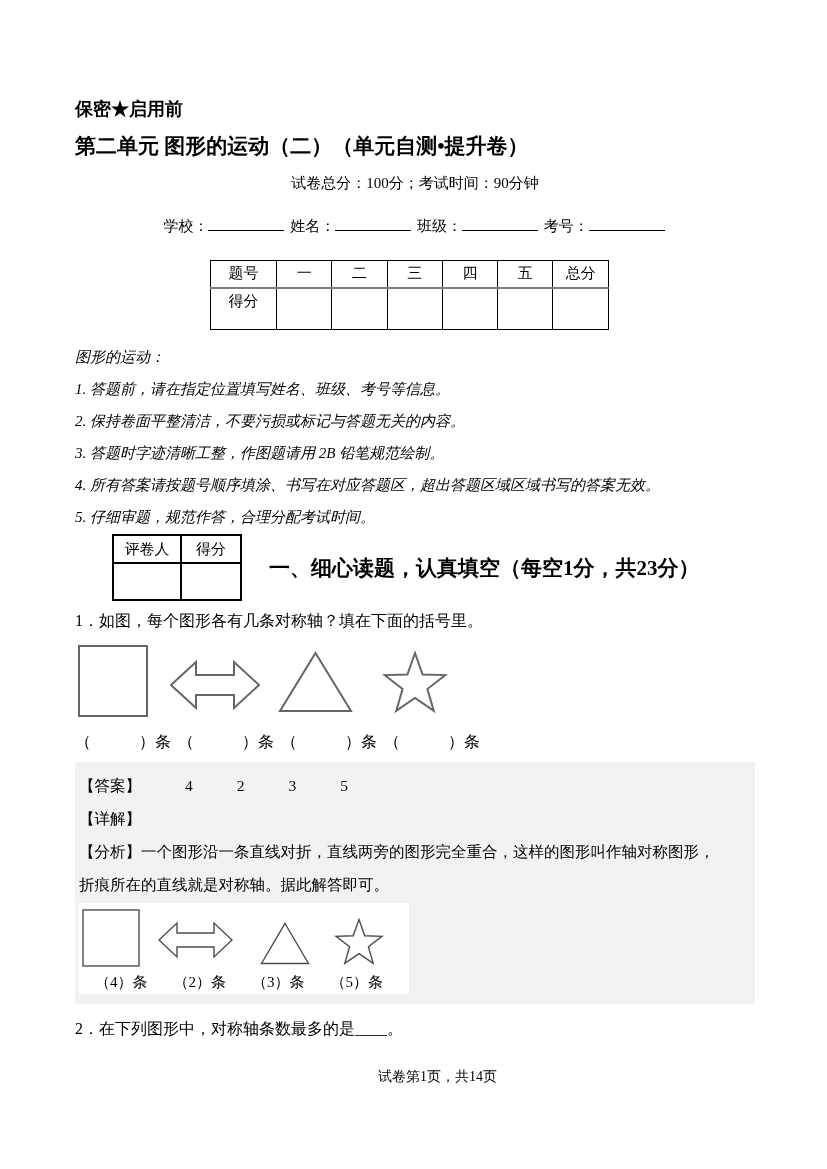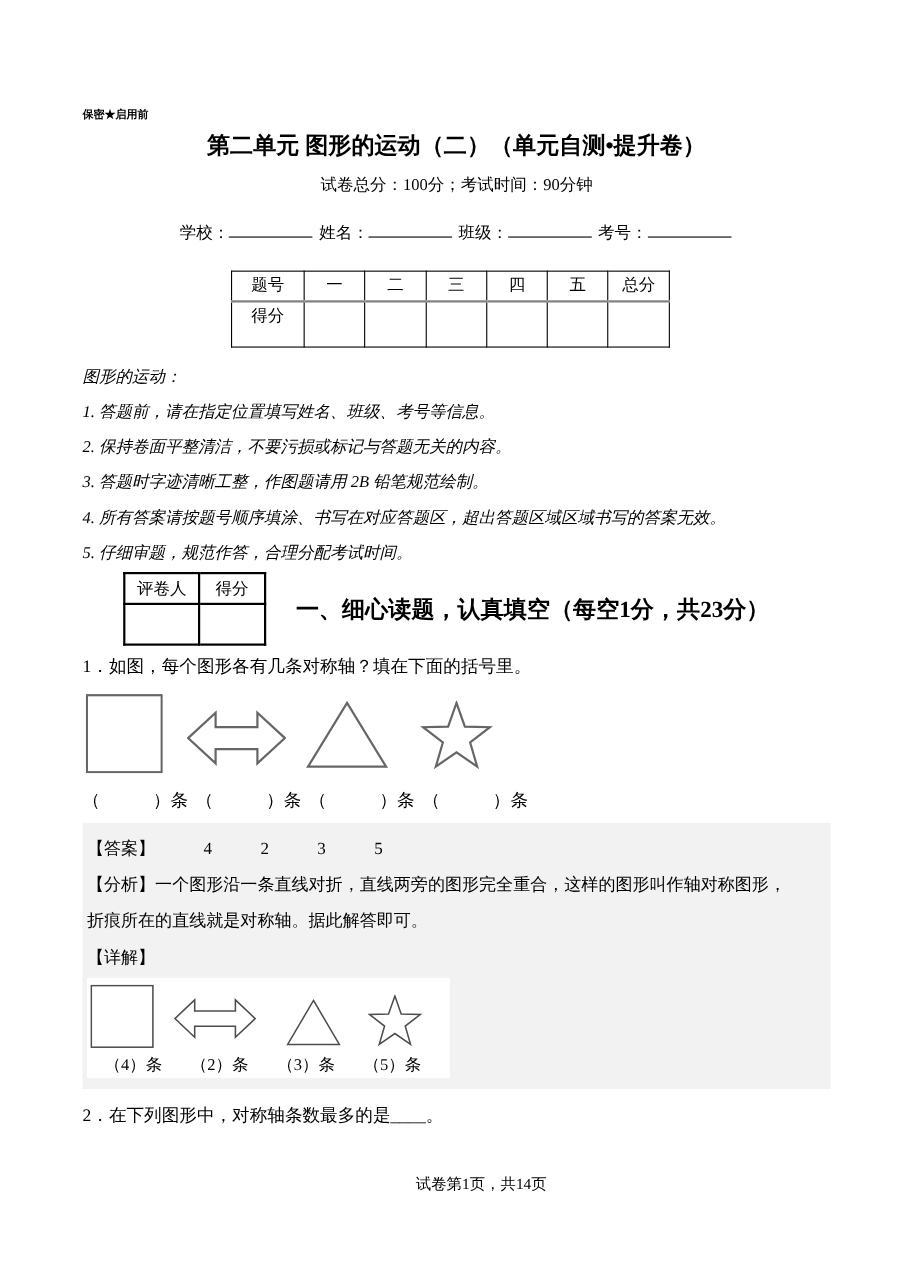--- a/index.html
+++ b/index.html
@@ -9,22 +9,22 @@
     font-family: "Liberation Serif", "DejaVu Serif", serif;
     color: #000;
   }
   .page {
     position: relative;
     width: 827px; height: 1169px;
     background: #fff;
     padding: 97px 72px 0 75px;
     overflow: hidden;
   }
-  .secret { font-size: 10px; font-weight: bold; height: 20px; }
-  .title  { margin-top: 0; text-align: center; font-size: 21px; font-weight: bold; height: 30px; line-height: 30px; }
+  .secret { font-size: 18px; font-weight: bold; height: 20px; }
+  .title  { margin-top: 14px; text-align: left; font-size: 21px; font-weight: bold; height: 30px; line-height: 30px; }
   .subtitle { margin-top: 12px; text-align: center; font-size: 15px; height: 20px; line-height: 20px; }
 
   .info-line { margin-top: 22px; text-align: center; font-size: 15px; height: 22px; line-height: 22px; }
   .info-field { white-space: nowrap; }
   .blank-line { display: inline-block; width: 76px; height: 15px; border-bottom: 1px solid #000; margin-right: 2px; }
 
   table.score-table { margin: 23px 0 0 135px; border-collapse: collapse; table-layout: fixed; width: 398px; }
   table.score-table th, table.score-table td { border: 1.4px solid #000; font-weight: normal; font-size: 15px; text-align: center; }
   table.score-table tr.head-row th { height: 27px; border-bottom: 2.5px solid #7f7f7f; }
   table.score-table tr.body-row td { height: 42px; }
@@ -174,22 +174,22 @@
     <span class="bracket-item">（　　　）条</span>
     <span class="bracket-item">（　　　）条</span>
     <span class="bracket-item">（　　　）条</span>
     <span class="bracket-item">（　　　）条</span>
   </div>
 
   <div class="answer-block">
     <div class="ab-line">
       <span>【答案】</span><span class="ans-values"><span class="ans-val">4</span><span class="ans-val">2</span><span class="ans-val">3</span><span class="ans-val">5</span></span>
     </div>
+    <div class="ab-line">【详解】</div>
     <div class="ab-line ab-analysis">【分析】一个图形沿一条直线对折，直线两旁的图形完全重合，这样的图形叫作轴对称图形，折痕所在的直线就是对称轴。据此解答即可。</div>
-    <div class="ab-line">【详解】</div>
     <div class="detail-figure">
       <div class="detail-shapes">
         <svg class="d-square" width="58" height="58" viewBox="0 0 58 58">
           <rect x="1" y="1" width="56" height="56" fill="none" stroke="#4d4d4d" stroke-width="1.4"></rect>
         </svg>
         <svg class="d-arrow" width="75" height="38" viewBox="0 0 75 38">
           <polygon points="1,19 19,2 19,12 56,12 56,2 74,19 56,36 56,26 19,26 19,36" fill="none" stroke="#4d4d4d" stroke-width="1.4"></polygon>
         </svg>
         <svg class="d-triangle" width="50" height="43" viewBox="0 0 50 43">
           <polygon points="25,1.5 48.5,41.5 1.5,41.5" fill="none" stroke="#4d4d4d" stroke-width="1.4"></polygon>

